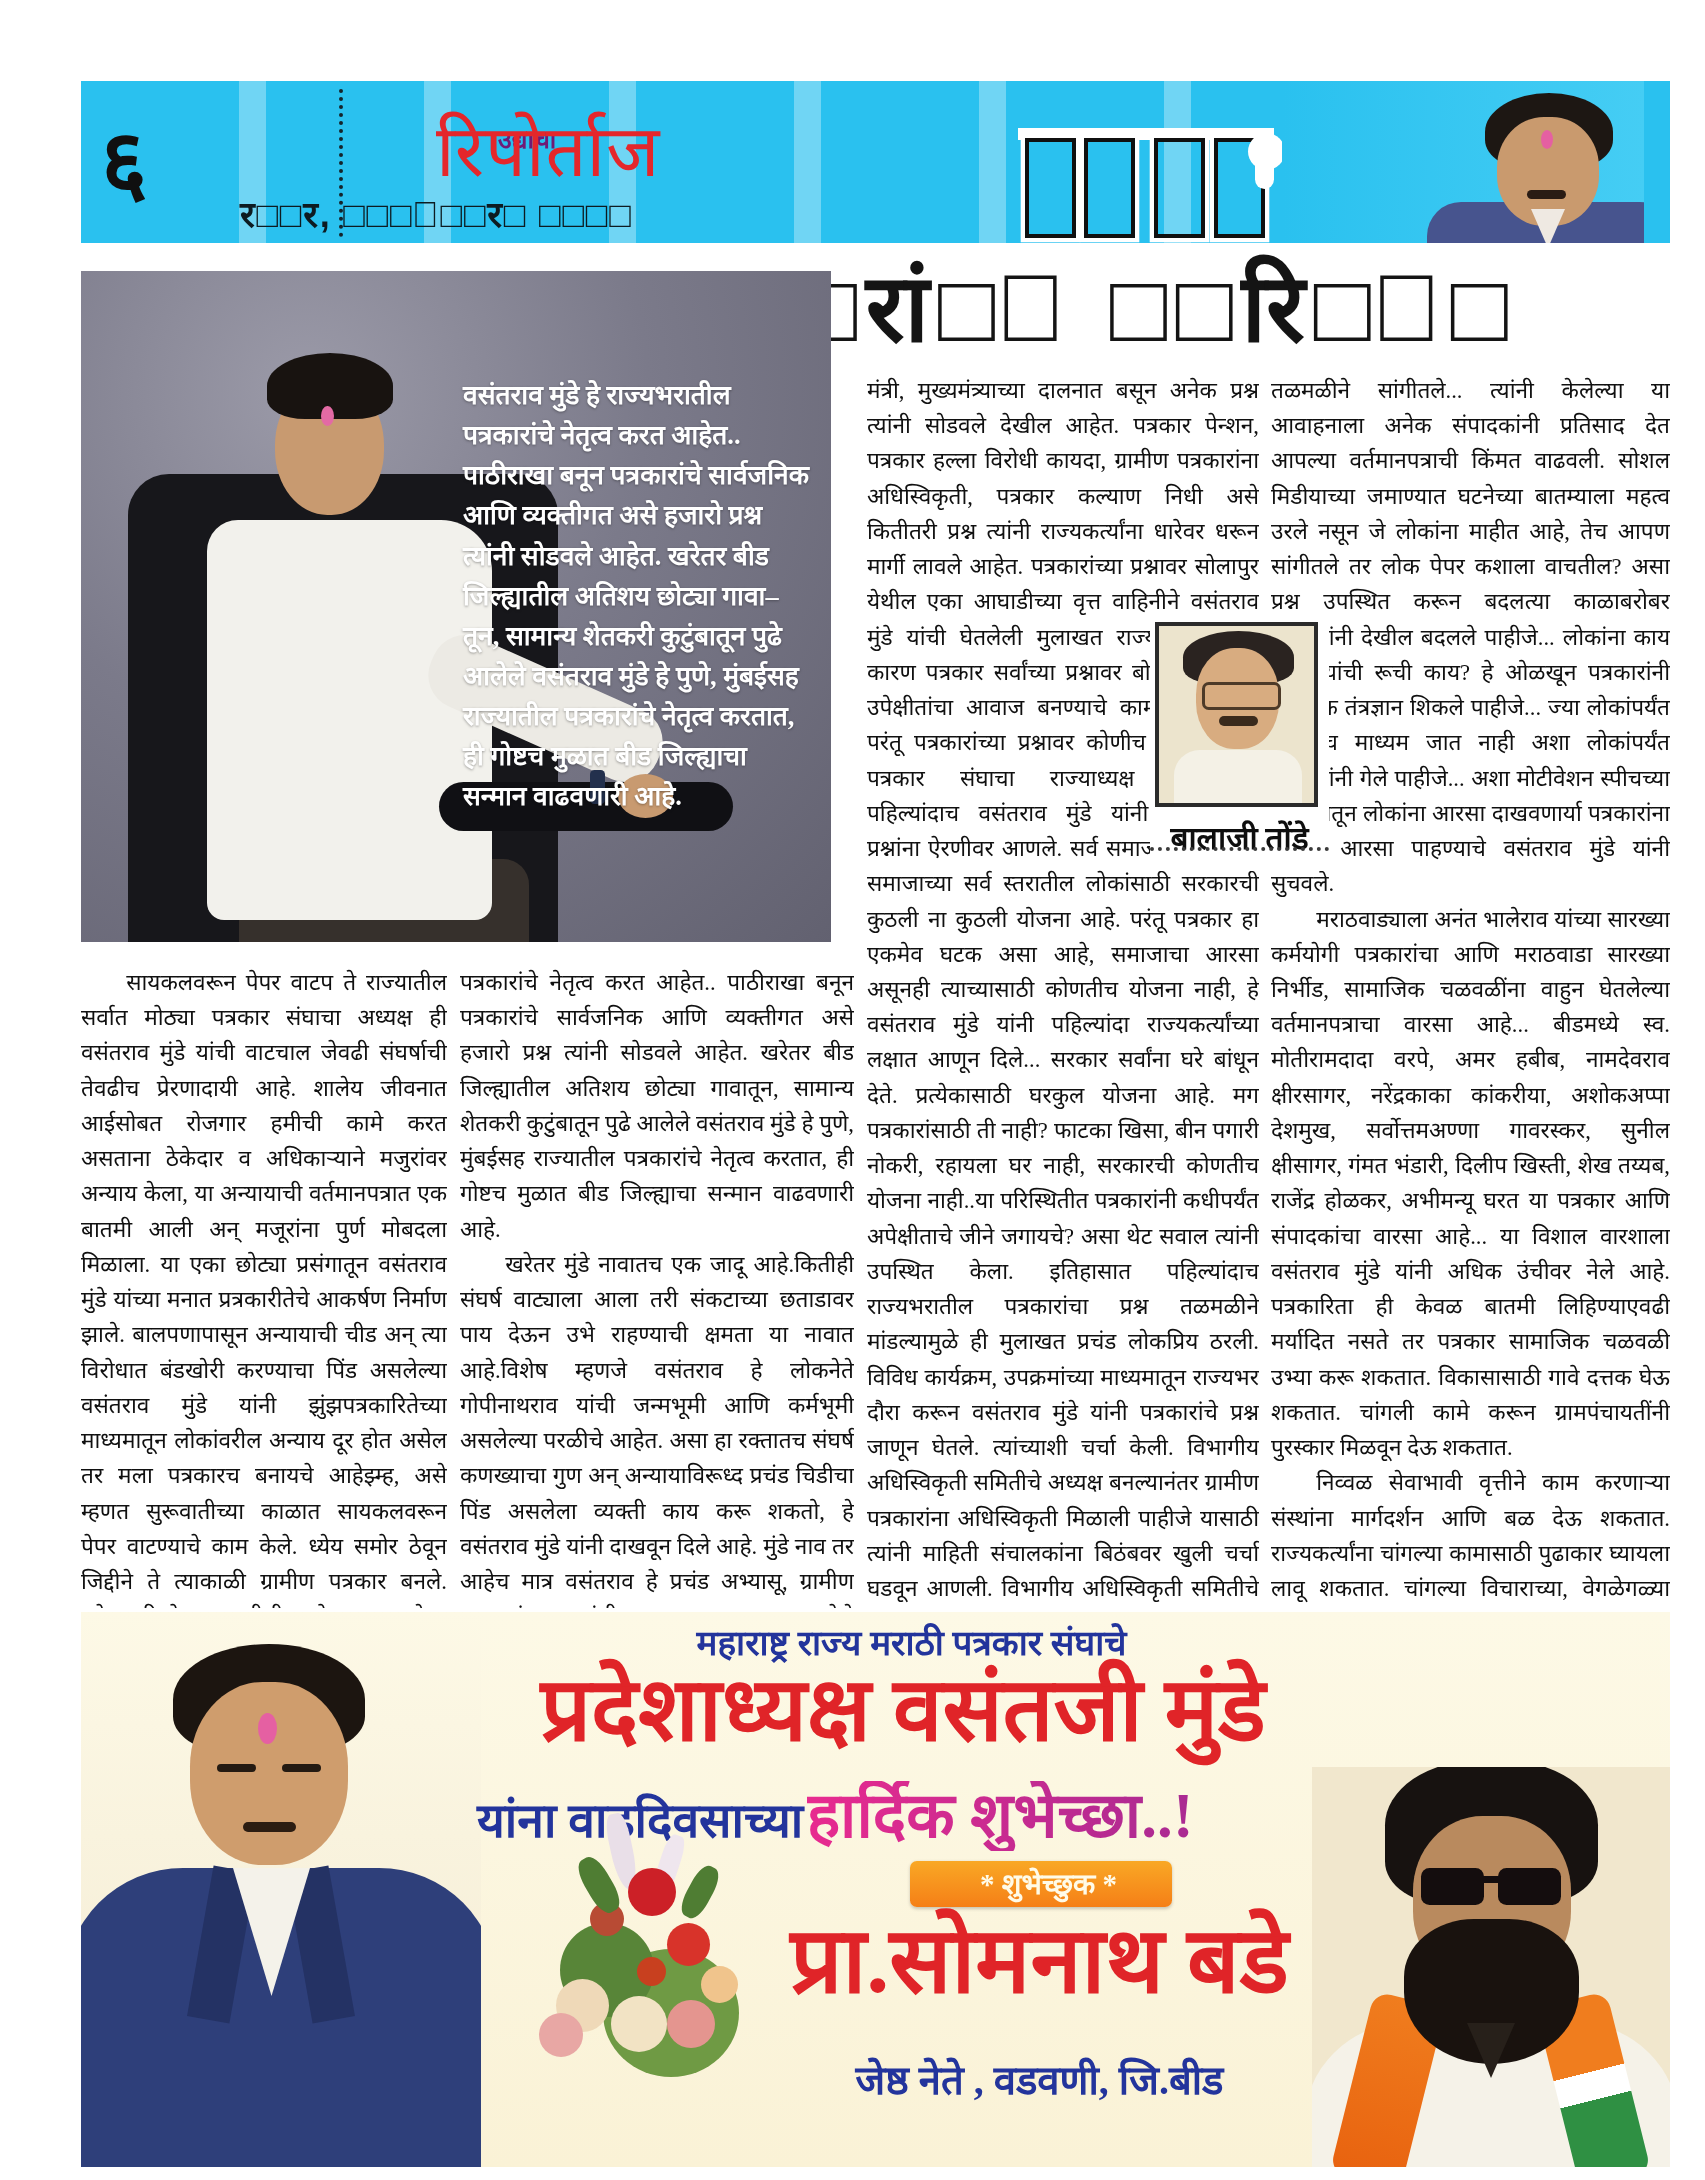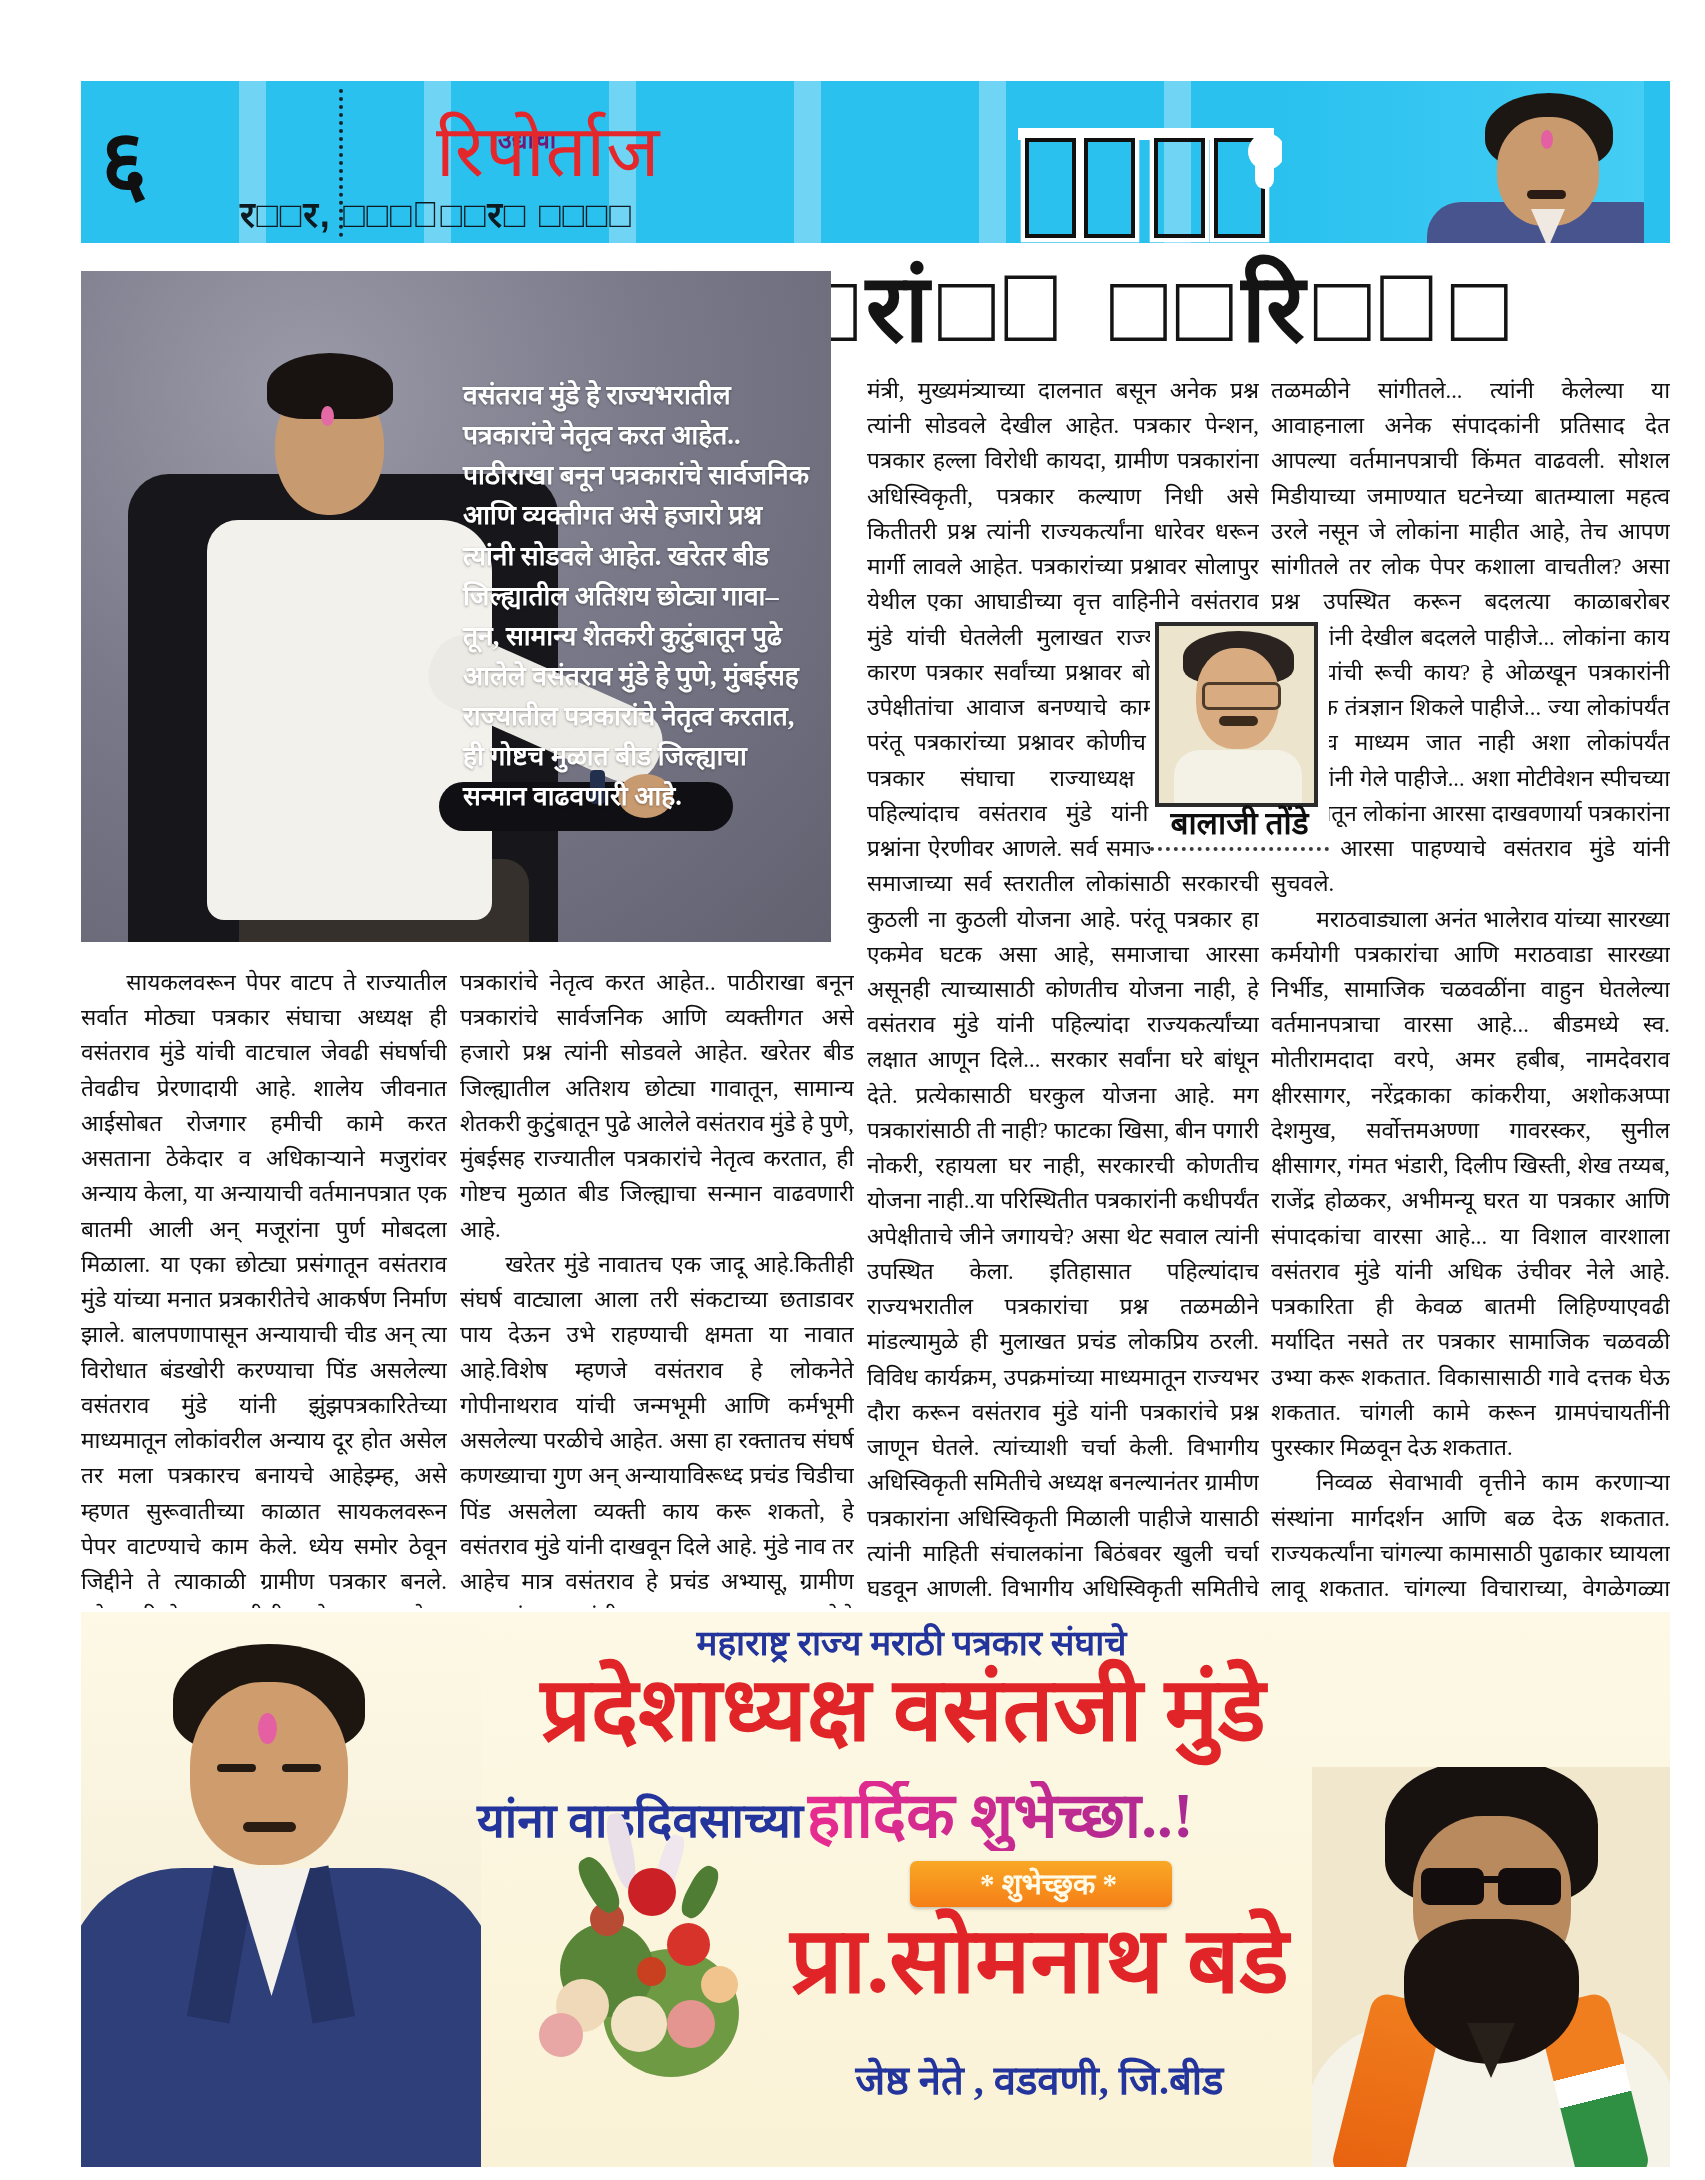--- a/index.html
+++ b/index.html
@@ -65,21 +65,21 @@
   .col4{left:1271px;top:373px;width:399px;height:1235px;}
 
   
   .inset{left:1150px;top:615px;width:179px;height:256px;background:#ffffff;}
   .inset .frame{position:absolute;left:5.1px;top:6.8px;width:155px;height:177px;border:4.3px solid #2b2b2b;background:#ece4cd;overflow:hidden;}
   .inset .hair{position:absolute;left:24px;top:5.1px;width:111px;height:53px;background:#2a2320;border-radius:50% 50% 30% 30%;}
   .inset .face{position:absolute;left:37px;top:22px;width:83px;height:101px;background:#d8ac80;border-radius:46%;}
   .inset .glasses{position:absolute;left:43px;top:56px;width:73px;height:22px;border:3.4px solid #4d3a28;border-radius:6.8px;background:transparent;}
   .inset .stache{position:absolute;left:60px;top:90px;width:39px;height:10.2px;background:#3a2a1c;border-radius:5.1px;}
   .inset .shirt{position:absolute;left:15.3px;top:124px;width:128px;height:56px;background:#f4f1e6;border-radius:25.6px 25.6px 0 0;}
-  .inset .caption{position:absolute;left:0px;top:192px;width:179px;font-size:31.5px;font-weight:bold;color:#0e0e0e;text-align:center;line-height:1.1;}
+  .inset .caption{position:absolute;left:0px;top:207px;width:179px;font-size:31.5px;font-weight:bold;color:#0e0e0e;text-align:center;line-height:1.1;}
   .inset .dots{position:absolute;left:0px;top:232px;width:179px;border-bottom:4.3px dotted #3a3a3a;}
 
   
   .ad{left:81px;top:1612px;width:1589px;height:555px;background:linear-gradient(180deg,#fdf9e6,#faf2d6);}
   .ad-org{left:460px;top:1618px;width:903px;text-align:center;font-size:35px;font-weight:bold;color:#23349c;}
   .ad-title{left:426px;top:1659px;width:954px;text-align:center;font-size:89px;font-weight:900;color:#e02428;line-height:1.15;}
   .ad-wishline{left:477px;top:1770px;width:903px;text-align:left;}
   .ad-wish{font-size:48px;font-weight:bold;color:#23349c;}
   .ad-wish-hl{font-size:63px;font-weight:900;color:#d6218b;background:linear-gradient(90deg,#e82b8f,#a92a92);-webkit-background-clip:text;background-clip:text;-webkit-text-fill-color:transparent;}
   .ribbon{left:910px;top:1861px;width:247px;height:46px;background:linear-gradient(180deg,#f9a825,#f57f17);border-radius:6.8px;

